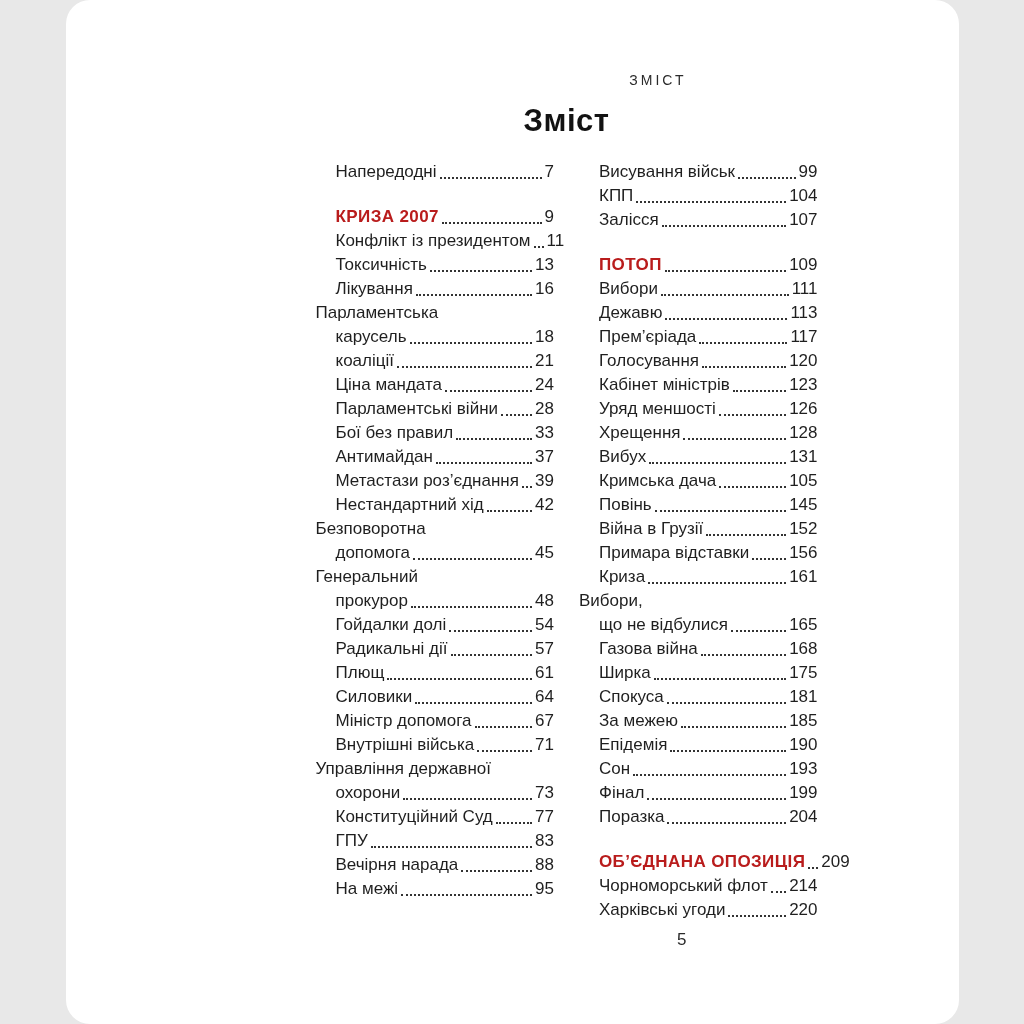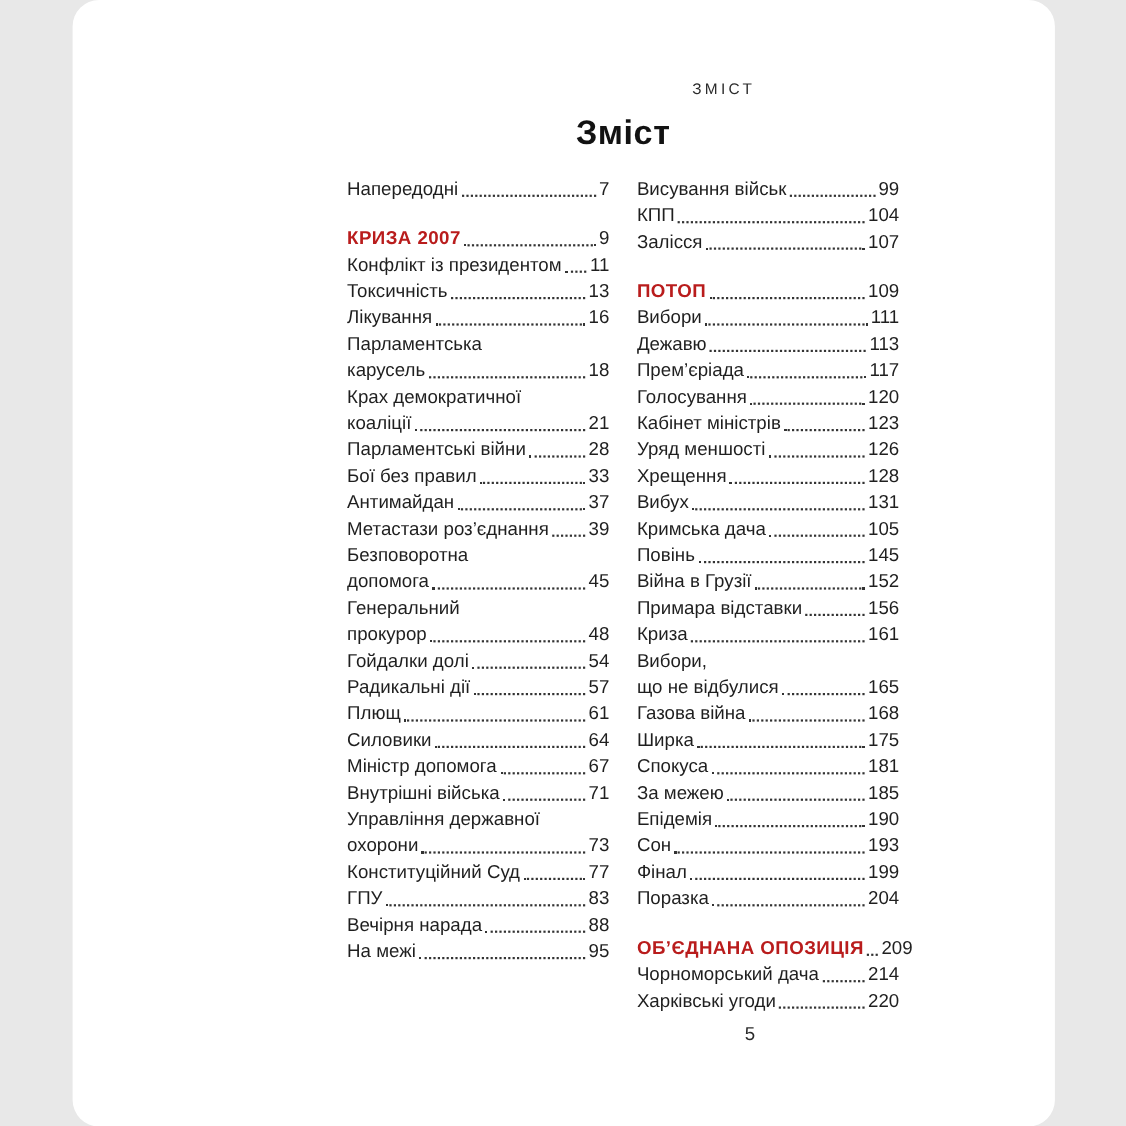--- a/index.html
+++ b/index.html
@@ -41,21 +41,21 @@
     left: 250px;
     width: 502px;
     display: flex;
     gap: 25px;
   }
   .col { flex: 1; min-width: 0; }
   .entry { font-size: 17px; line-height: 24px; color: #1f1f1f; }
   .entry.gap { margin-top: 21px; }
   .entry .cont { white-space: nowrap; }
   .row { display: flex; align-items: flex-end; }
-  .label { white-space: nowrap; }
+  .label { white-space: nowrap; margin-left: 20px; }
   .dots {
     flex: 1;
     min-width: 10px;
     border-bottom: 2px dotted #333333;
     margin: 0 3px 5px 3px;
   }
   .num { white-space: nowrap; }
   .entry.bold .label,
   .entry.bold .cont {
     font-weight: 800;
@@ -117,29 +117,35 @@
         </div>
         <div class="entry">
           <div class="cont">Парламентська</div>
           <div class="row">
             <span class="label">карусель</span>
             <span class="dots"></span>
             <span class="num">18</span>
           </div>
         </div>
         <div class="entry">
-          <div class="cont">Крах демократичної</div>
           <div class="row">
             <span class="label">коаліції</span>
             <span class="dots"></span>
             <span class="num">21</span>
           </div>
         </div>
         <div class="entry">
           <div class="row">
+            <span class="label">Ціна мандата</span>
+            <span class="dots"></span>
+            <span class="num">24</span>
+          </div>
+        </div>
+        <div class="entry">
+          <div class="row">
             <span class="label">Парламентські війни</span>
             <span class="dots"></span>
             <span class="num">28</span>
           </div>
         </div>
         <div class="entry">
           <div class="row">
             <span class="label">Бої без правил</span>
             <span class="dots"></span>
             <span class="num">33</span>
@@ -150,20 +156,27 @@
             <span class="label">Антимайдан</span>
             <span class="dots"></span>
             <span class="num">37</span>
           </div>
         </div>
         <div class="entry">
           <div class="row">
             <span class="label">Метастази роз’єднання</span>
             <span class="dots"></span>
             <span class="num">39</span>
+          </div>
+        </div>
+        <div class="entry">
+          <div class="row">
+            <span class="label">Нестандартний хід</span>
+            <span class="dots"></span>
+            <span class="num">42</span>
           </div>
         </div>
         <div class="entry">
           <div class="cont">Безповоротна</div>
           <div class="row">
             <span class="label">допомога</span>
             <span class="dots"></span>
             <span class="num">45</span>
           </div>
         </div>
@@ -440,21 +453,21 @@
         </div>
         <div class="entry bold gap">
           <div class="row">
             <span class="label">ОБ’ЄДНАНА ОПОЗИЦІЯ</span>
             <span class="dots"></span>
             <span class="num">209</span>
           </div>
         </div>
         <div class="entry">
           <div class="row">
-            <span class="label">Чорноморський дача</span>
+            <span class="label">Чорноморський флот</span>
             <span class="dots"></span>
             <span class="num">214</span>
           </div>
         </div>
         <div class="entry">
           <div class="row">
             <span class="label">Харківські угоди</span>
             <span class="dots"></span>
             <span class="num">220</span>
           </div>

